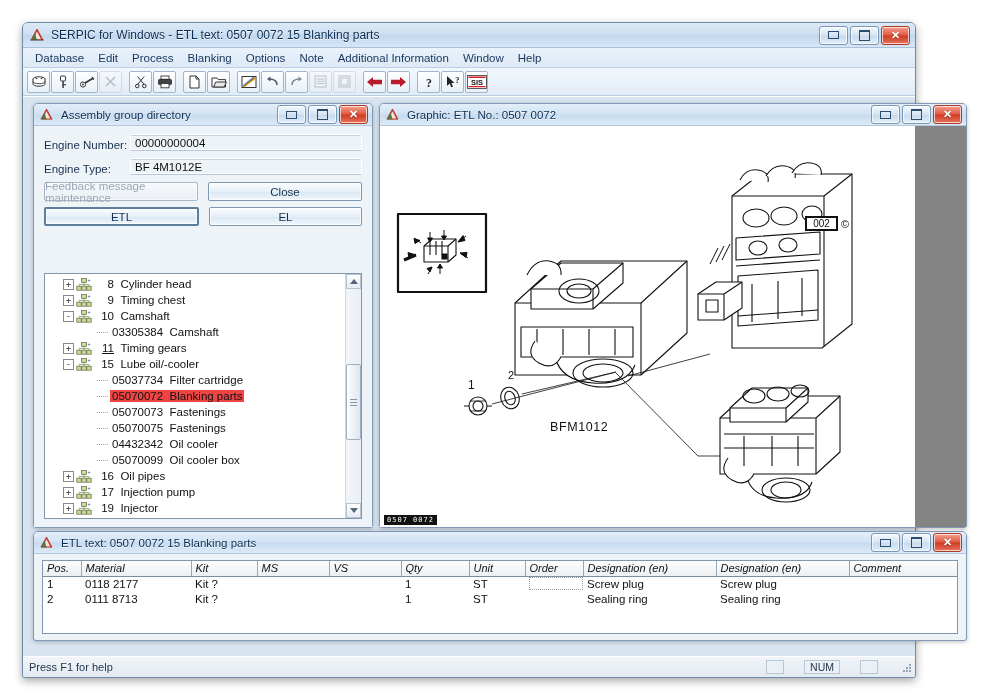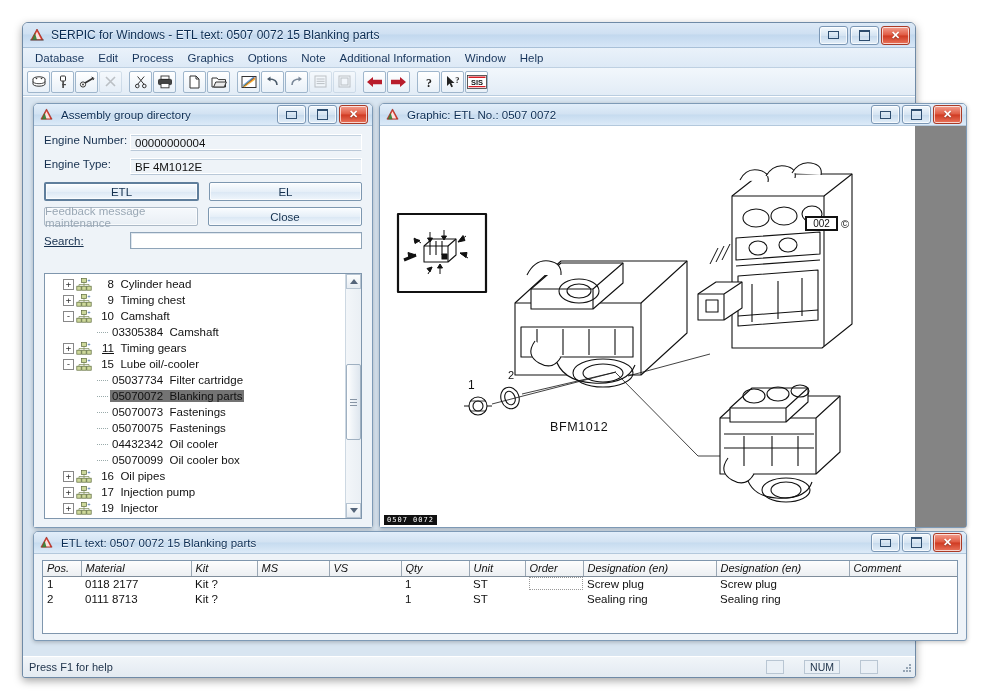--- a/index.html
+++ b/index.html
@@ -111,21 +111,21 @@
     display:flex;align-items:center;padding:0 2px 0 5px;
     border-radius:4px 4px 0 0;
     border-bottom:1px solid #b3c8dc;
   }
   .mdi-title .title-text{font-size:11.5px}
   .mdi-body{flex:1 1 auto;position:relative;padding:0;overflow:hidden;}
 
   
   #asm{left:10px;top:6px;width:340px;height:425px;}
   .asm-inner{position:absolute;inset:0;background:#eef3f8;padding:8px 10px 8px 10px;box-sizing:border-box;}
-  .field-row{display:flex;align-items:flex-start;margin-bottom:7px;}
+  .field-row{display:flex;align-items:flex-end;margin-bottom:7px;}
   .field-label{font-size:11.5px;color:#16304f;width:86px;flex:0 0 86px;}
   .field-box{
     flex:1 1 auto;height:17px;line-height:17px;
     background:#eef3f8;
     border-top:1px solid #ffffff;border-bottom:1px solid #ffffff;
     border-left:1px solid #ffffff;border-right:1px solid #ffffff;
     box-shadow:0 1px 0 #c3d2e0 inset,0 -1px 0 #ffffff inset;
     font-size:11.5px;color:#111;padding-left:4px;box-sizing:border-box;
     border-bottom:1px solid #b9c8d8;
   }
@@ -157,21 +157,21 @@
     box-sizing:border-box;overflow:hidden;
   }
   .tree{
     position:absolute;left:0;top:0;right:15px;bottom:0;
     overflow:hidden;padding:2px 0 0 0;
   }
   .tnode{
     height:16px;display:flex;align-items:center;font-size:11.5px;color:#111;
     white-space:nowrap;position:relative;
   }
-  .tnode.sel .tlabel{background:#737373;}
+  .tnode.sel .tlabel{background:#ef4444;}
   .tindent{flex:0 0 auto;height:16px}
   .plusbox{
     width:9px;height:9px;border:1px solid #888;background:#fff;
     display:flex;align-items:center;justify-content:center;
     font-size:9px;line-height:7px;color:#333;flex:0 0 9px;
     font-family:"DejaVu Sans Mono",monospace;
   }
   .plusbox::before{content:"";position:absolute;}
   .grpicon{width:16px;height:13px;flex:0 0 16px;margin:0 2px;position:relative}
   .leafline{width:13px;height:16px;flex:0 0 13px;position:relative}
@@ -290,21 +290,21 @@
         <span class="wbtn close">
             <span class="g glyph-x">✕</span>
           </span>
       </span>
     </div>
 
     <div class="menubar">
       <span class="menu-item">Database</span>
       <span class="menu-item">Edit</span>
       <span class="menu-item">Process</span>
-      <span class="menu-item">Graphics</span>
+      <span class="menu-item">Blanking</span>
       <span class="menu-item">Options</span>
       <span class="menu-item">Note</span>
       <span class="menu-item">Additional Information</span>
       <span class="menu-item">Window</span>
       <span class="menu-item">Help</span>
     </div>
 
     <div class="toolbar">
 
       <span class="tb-btn framed">
@@ -483,33 +483,29 @@
               <span class="field-label">Engine Number:</span>
               <span class="field-box">00000000004</span>
             </div>
 
             <div class="field-row">
               <span class="field-label">Engine Type:</span>
               <span class="field-box">BF 4M1012E</span>
             </div>
 
             <div class="btn-row">
+              <span class="xbtn disabled">Feedback message maintenance</span>
+              <span class="xbtn">Close</span>
+            </div>
+
+            <div class="btn-row">
               <span class="xbtn primary">ETL</span>
               <span class="xbtn">EL</span>
             </div>
 
-            <div class="btn-row">
-              <span class="xbtn disabled">Feedback message maintenance</span>
-              <span class="xbtn">Close</span>
-            </div>
-
-            <div class="search-row">
-              <span class="search-lbl"><u>Search:</u></span>
-              <span class="search-box" placeholder=""></span>
-            </div>
           </div>
 
           <div class="tree-wrap">
             <div class="tree" id="tree-host">
                 <div class="tnode">
                   <span class="tindent" style="width: 18px;"></span>
                   <span class="plusbox">+</span>
                   <span class="grpicon"><svg width="16" height="13" viewBox="0 0 16 13">
                       <rect x="5.5" y="0.5" width="5" height="4" fill="#cdd89b" stroke="#5b6a3a" stroke-width="0.7"></rect>
                       <path d="M8 4.5 v2 M3 6.5 h10 M3 6.5 v2 M13 6.5 v2 M8 6.5 v2" stroke="#7a8a55" stroke-width="0.7" fill="none"></path>

